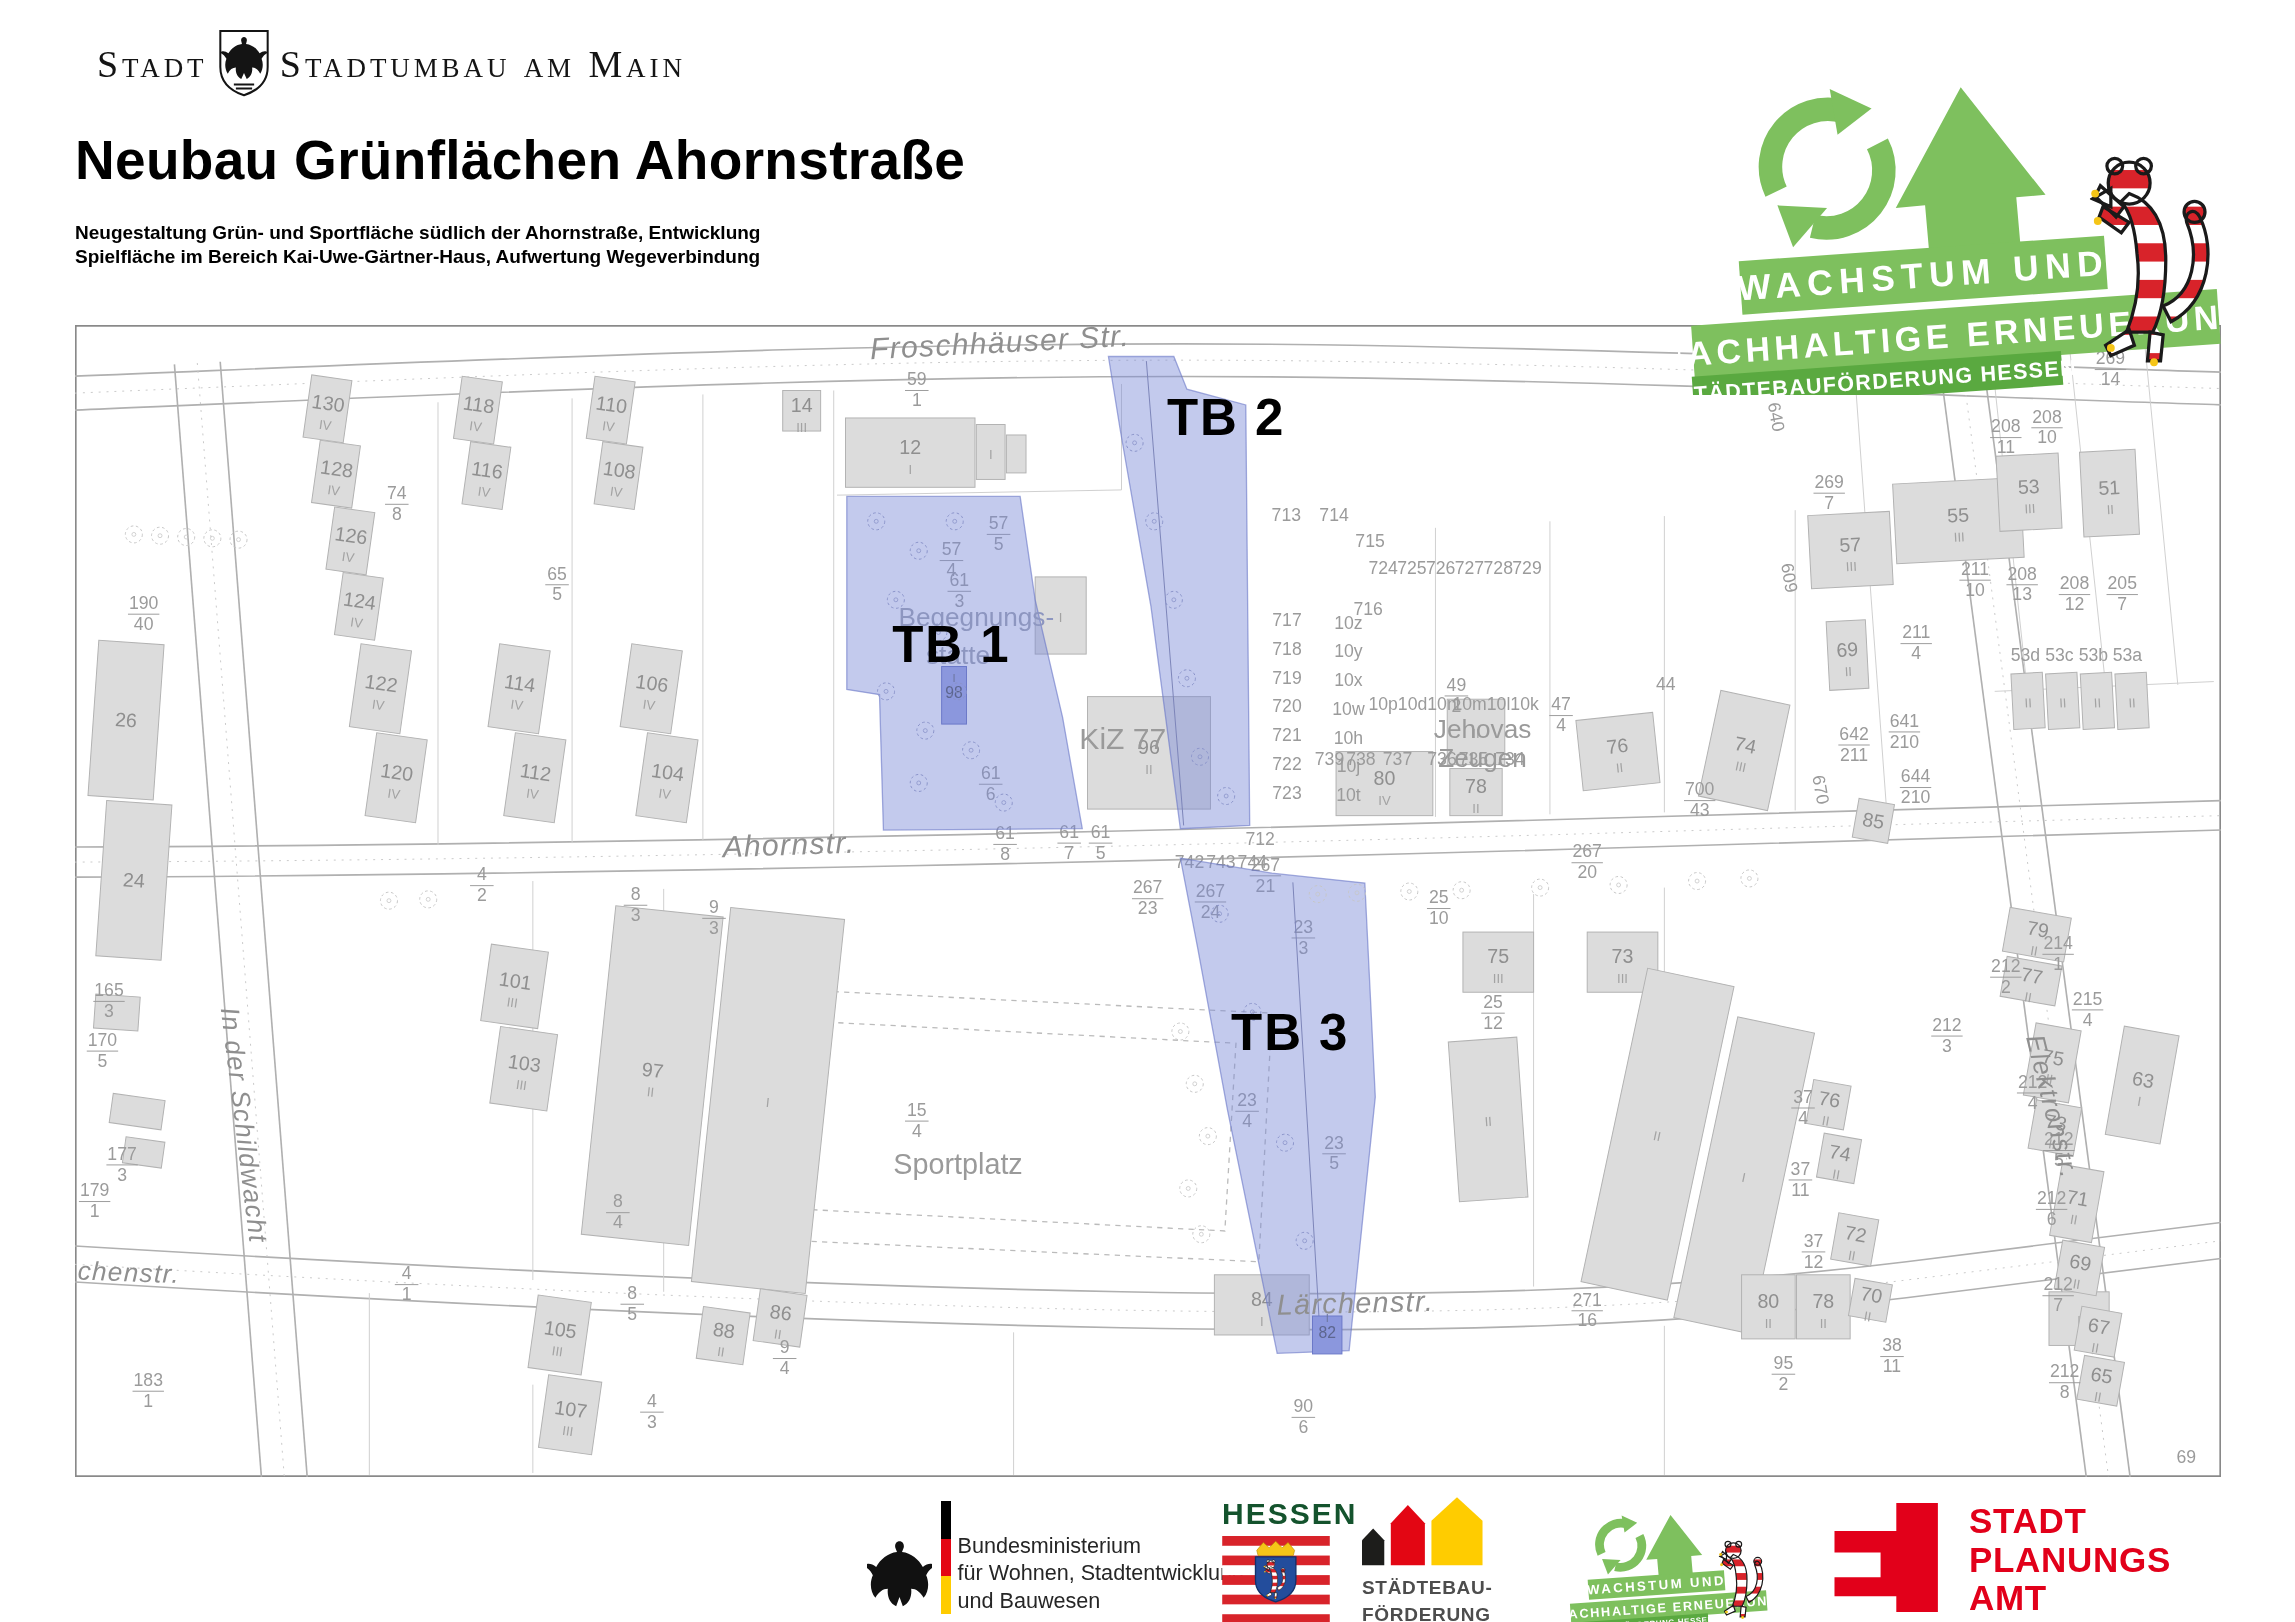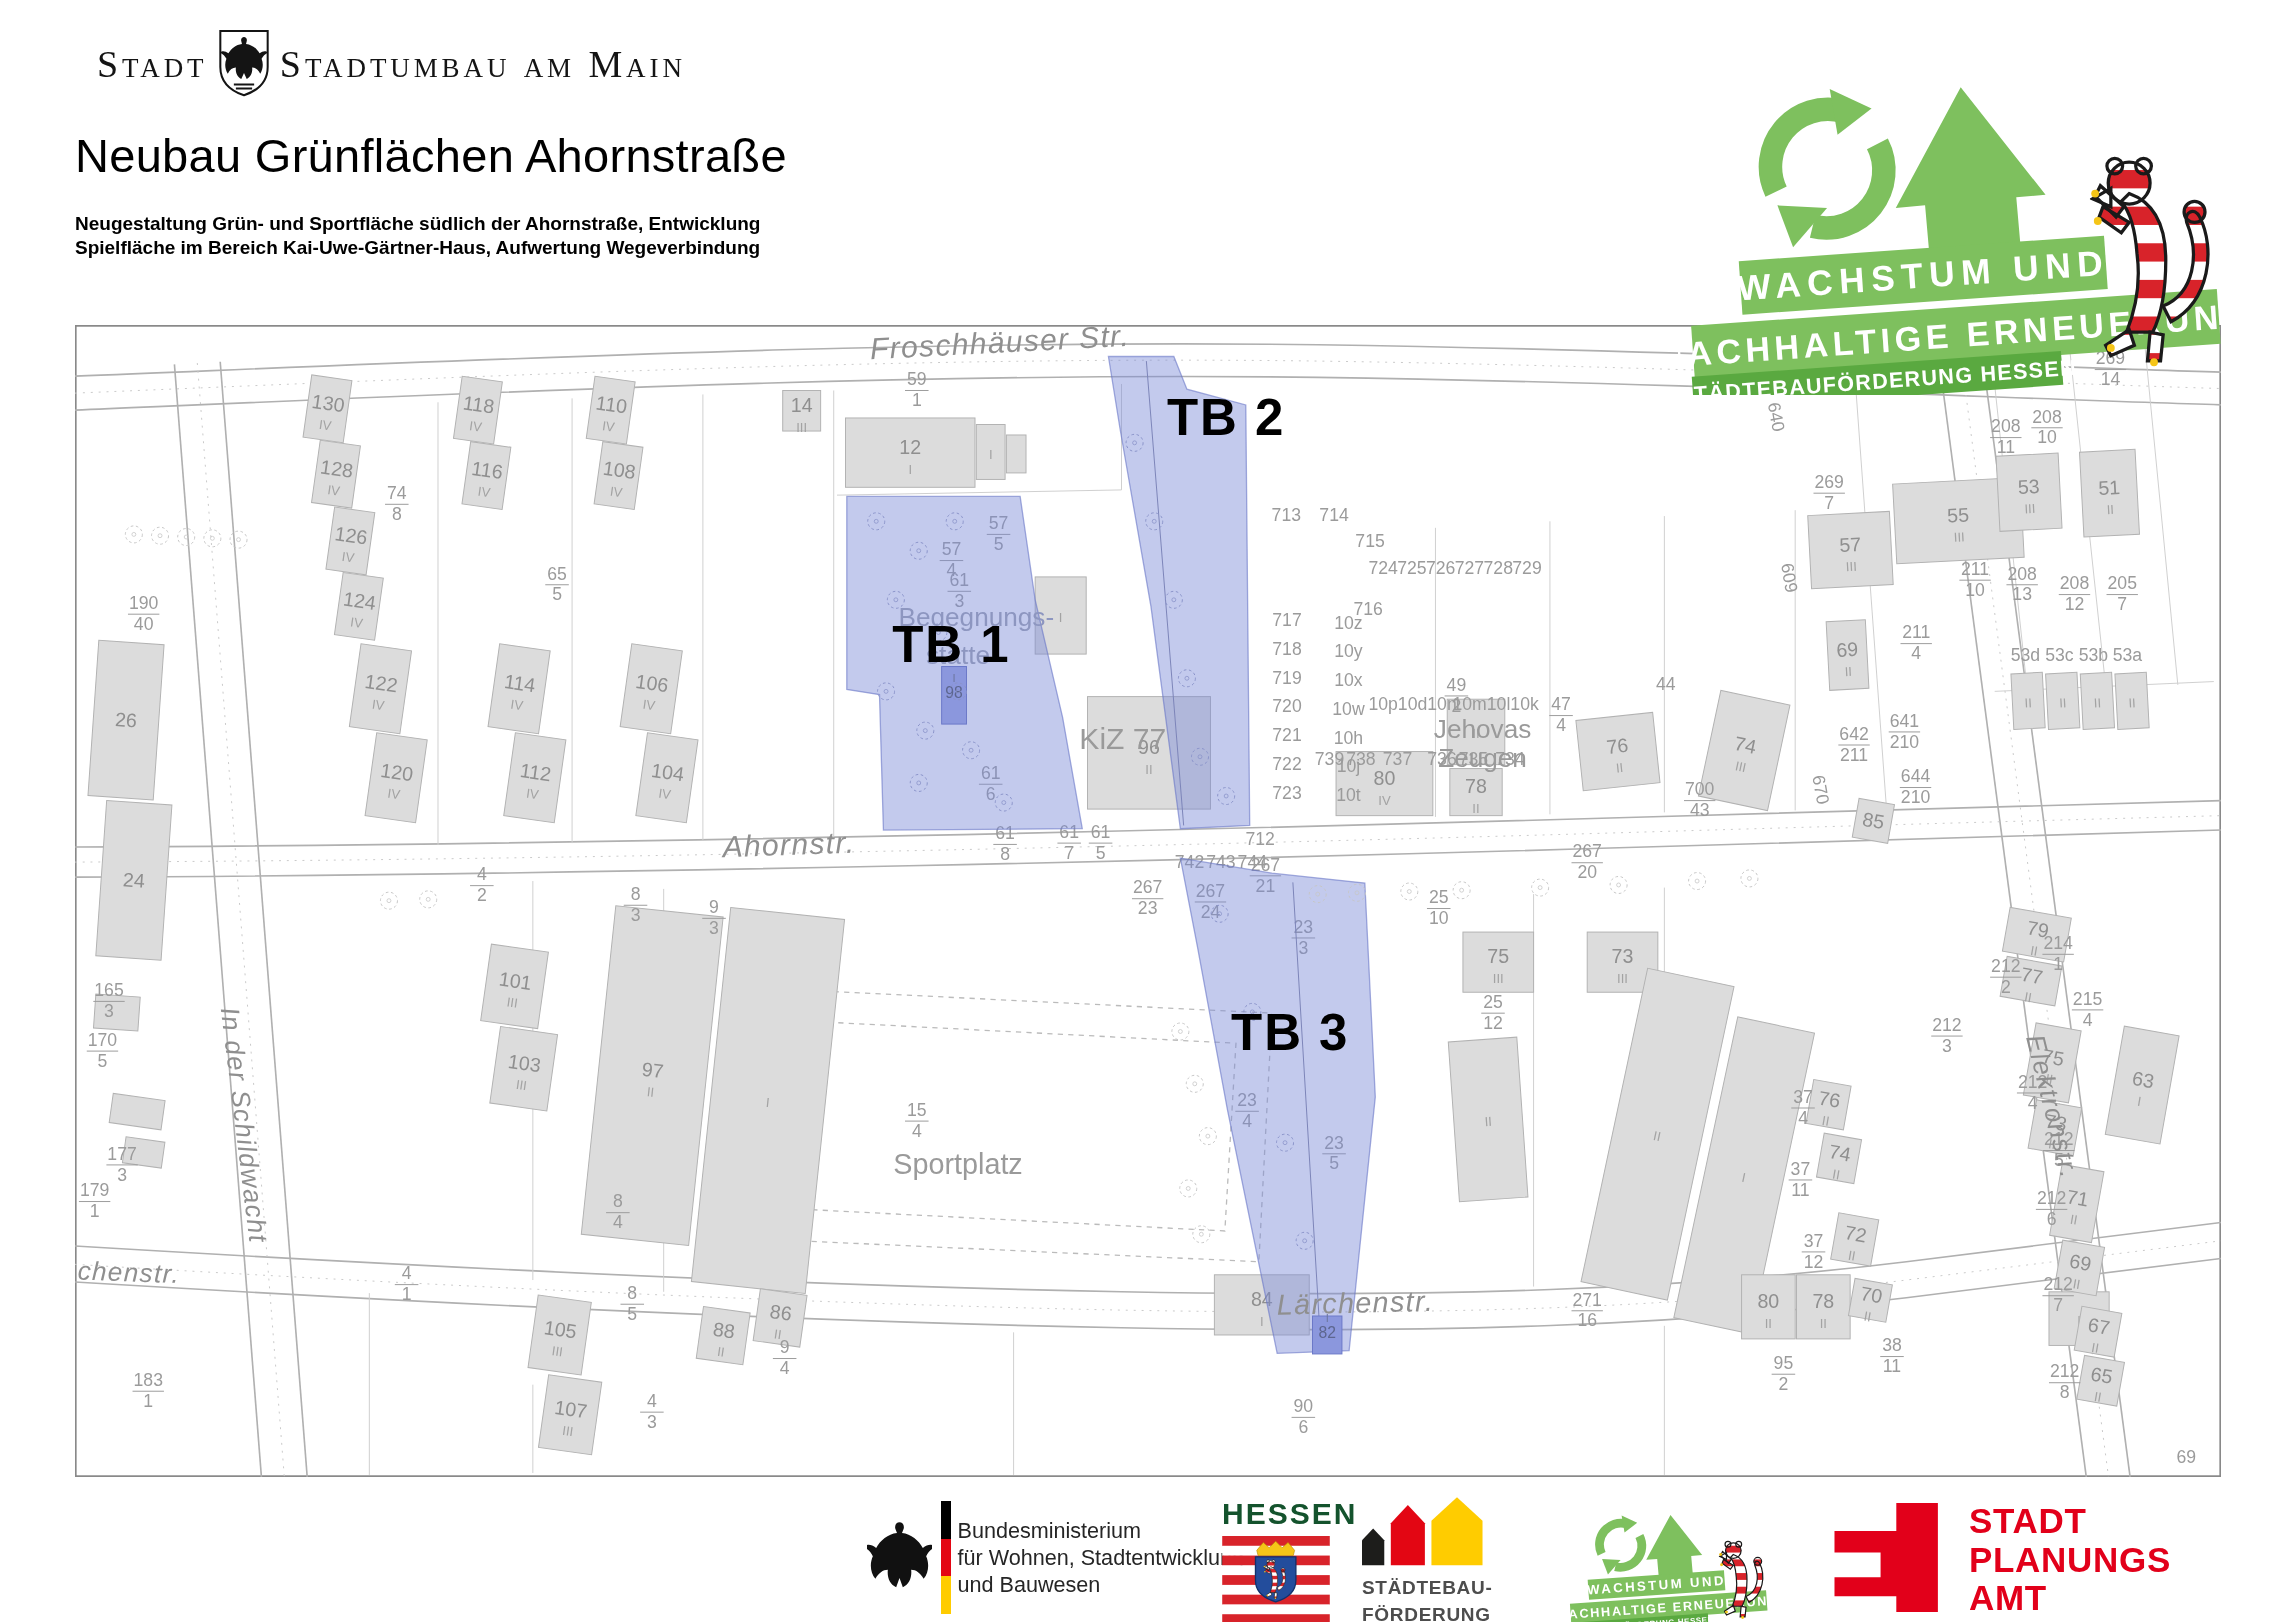--- a/index.html
+++ b/index.html
@@ -5,29 +5,29 @@
   html,body{margin:0;padding:0;background:#fff;}
   body{width:2295px;height:1622px;position:relative;overflow:hidden;
        font-family:"Liberation Sans",sans-serif;color:#000;}
   .abs{position:absolute;}
   
   #city-logo{left:97px;top:29px;display:flex;align-items:center;gap:9.2px;}
   #city-logo .word{font-family:"Liberation Serif",serif;font-variant:small-caps;
        font-size:38px;letter-spacing:3.9px;color:#141414;}
   #titles{left:75px;top:128px;width:1243px;}
   #supertitle{font-size:37px;font-weight:700;margin:0 0 1.3px 0;letter-spacing:0.3px;}
-  #maintitle{font-size:47px;font-weight:400;margin:0 0 29px 0;letter-spacing:0.3px;}
+  #maintitle{font-size:55px;font-weight:700;margin:0 0 29px 0;letter-spacing:0.3px;}
   .subtitle{font-size:19px;font-weight:700;margin:0;line-height:1.28;}
   
   #map-wrap{left:75px;top:325px;width:2146px;height:1152px;}
   
   #prog-big{left:1678px;top:51px;width:595px;height:344px;}
   
   .flogo{top:1497px;}
-  #bund{left:867px;display:flex;align-items:center;}
+  #bund{left:867px;display:flex;align-items:flex-end;}
   #bund .stripes{width:9.8px;height:113px;margin:3.9px 6.5px 0 9.2px;display:flex;flex-direction:column;}
   #bund .stripes i{flex:1;}
   #bund .txt{font-size:21.6px;line-height:1.26;color:#262626;padding-top:3.9px;}
   #hessen{left:1222px;width:111px;}
   #hessen .t{font-size:30px;font-weight:700;letter-spacing:2px;}
   #staedtebau{left:1362px;width:203px;}
   #staedtebau .big{font-size:19px;font-weight:700;color:#4d4d4d;line-height:1.12;letter-spacing:0.7px;margin-top:6.5px;}
   #prog-small{left:1565px;top:1501px;width:222px;height:129px;}
   #spa{left:1830px;display:flex;}
   #spa .txt{margin-left:21px;padding-top:5.2px;}

